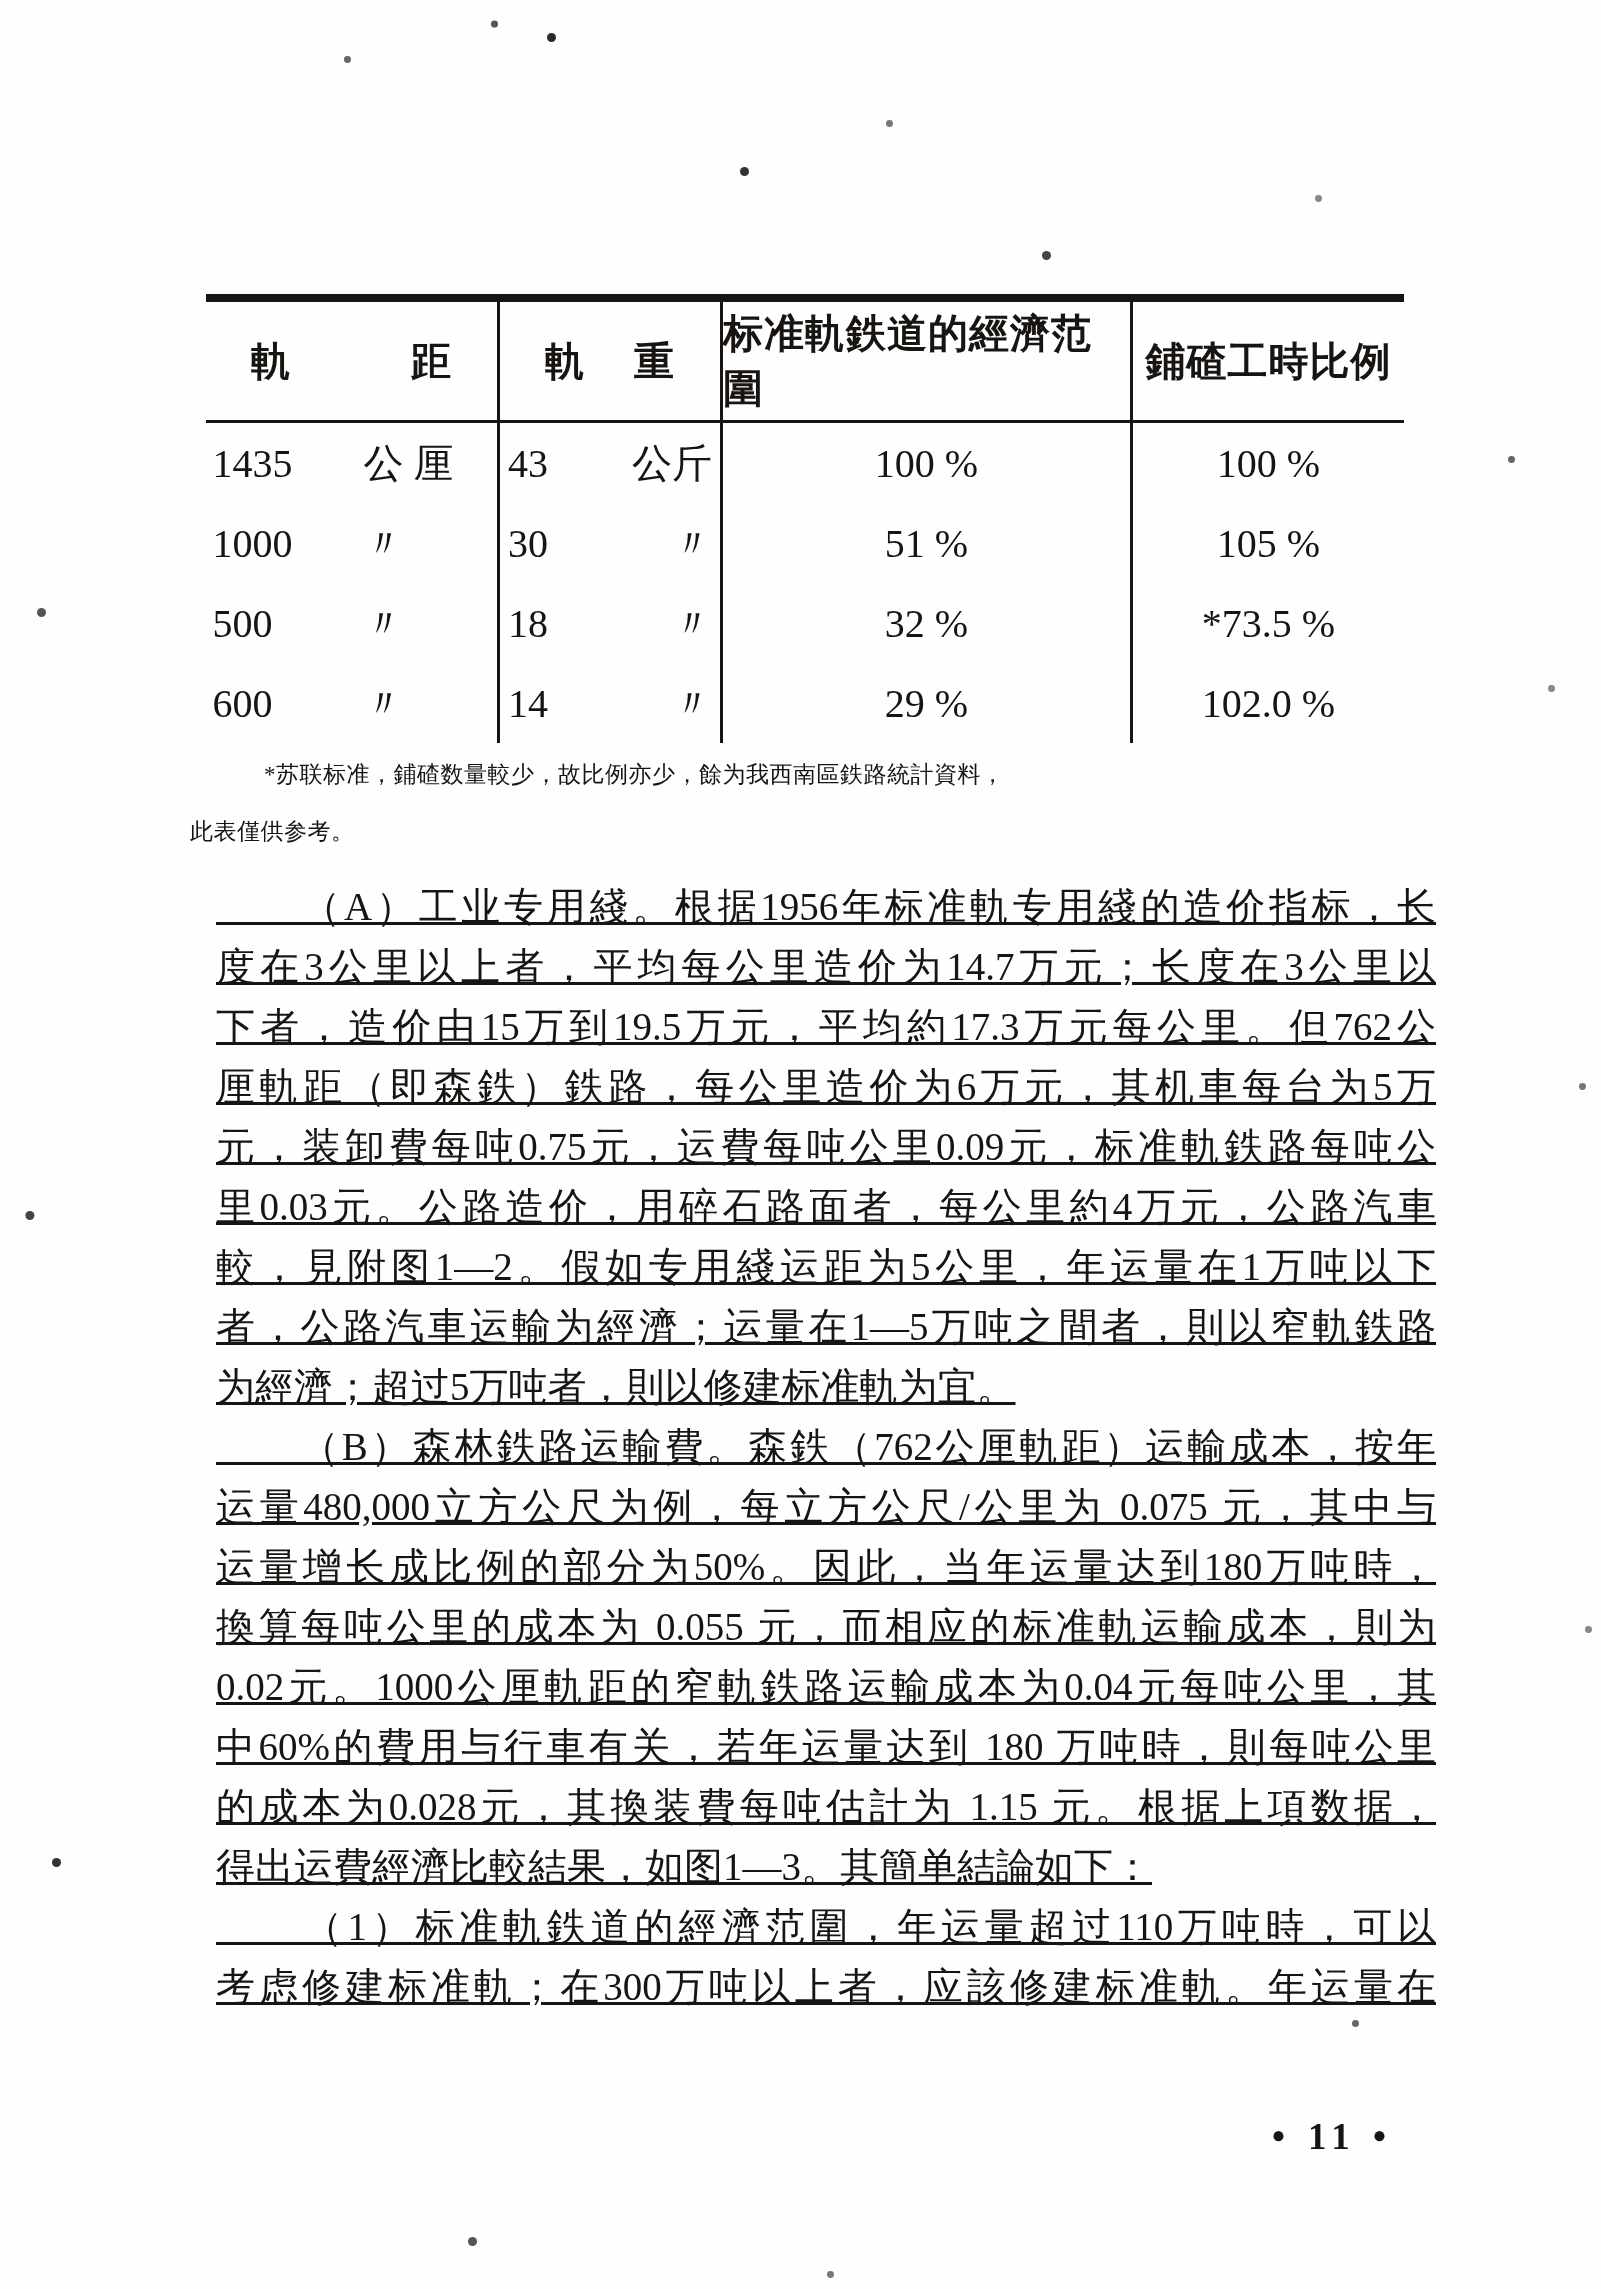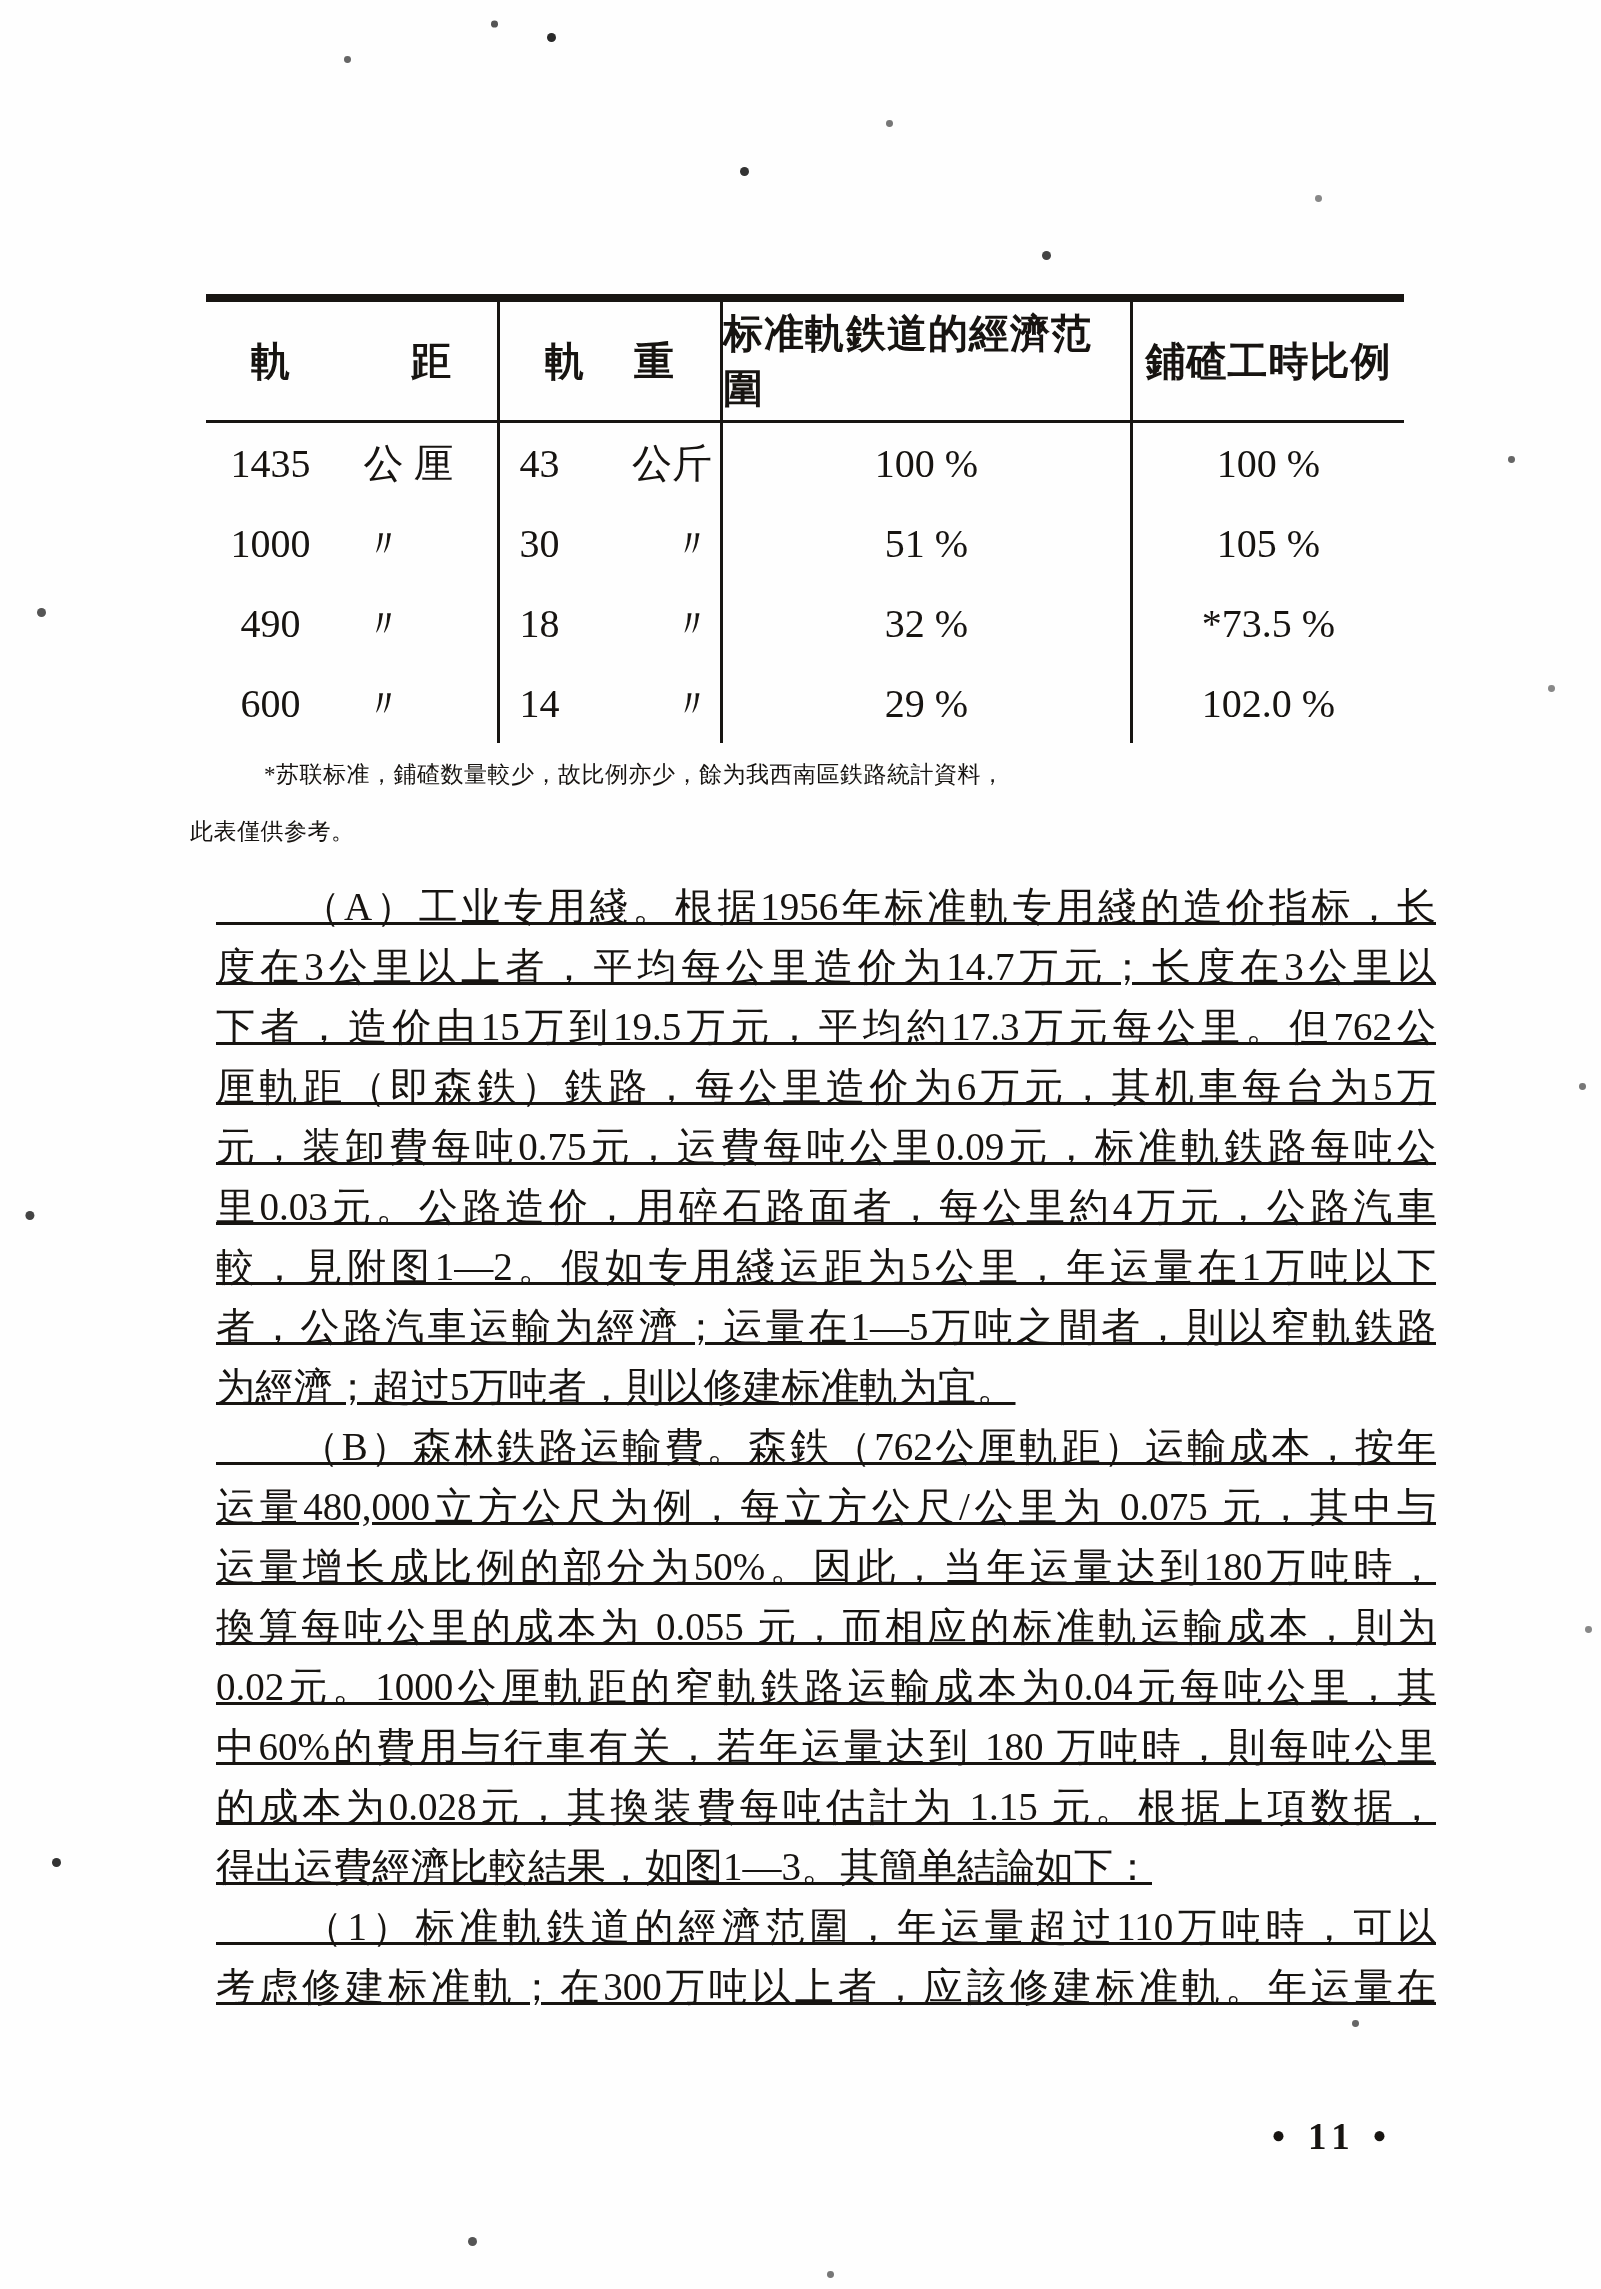--- a/index.html
+++ b/index.html
@@ -26,21 +26,21 @@
   .th{
     height:118px;display:flex;align-items:center;justify-content:center;
     font-size:40px;font-weight:700;letter-spacing:1px;
   }
   .th.spread{justify-content:space-between;padding:0 45px;}
   .cell-line{border-right:3.9px solid #181512;}
   .tbody .td{
     height:80px;display:flex;align-items:center;justify-content:center;
     font-size:40px;
   }
-  .td .v{display:inline-block;text-align:center;}
+  .td .v{display:inline-block;text-align:left;}
   .c1 .v{width:116px;}
   .c1 .u{display:inline-block;width:127px;text-align:left;padding-left:35px;}
   .c2 .v{width:63px;}
   .c2 .u{display:inline-block;width:104px;text-align:right;padding-left:37px;}
 
   
   .footnote{
     position:absolute;left:190px;top:746px;width:1191px;
     font-size:23px;line-height:57px;letter-spacing:0.5px;
   }
@@ -126,21 +126,21 @@
           <span class="u">〃</span>
       </div>
       <div class="td c2 cell-line">
         <span class="v">30</span>
           <span class="u">〃</span>
       </div>
       <div class="td cell-line">51 %</div>
       <div class="td">105 %</div>
 
       <div class="td c1 cell-line">
-        <span class="v">490</span>
+        <span class="v">500</span>
           <span class="u">〃</span>
       </div>
       <div class="td c2 cell-line">
         <span class="v">18</span>
           <span class="u">〃</span>
       </div>
       <div class="td cell-line">32 %</div>
       <div class="td">*73.5 %</div>
 
       <div class="td c1 cell-line">

